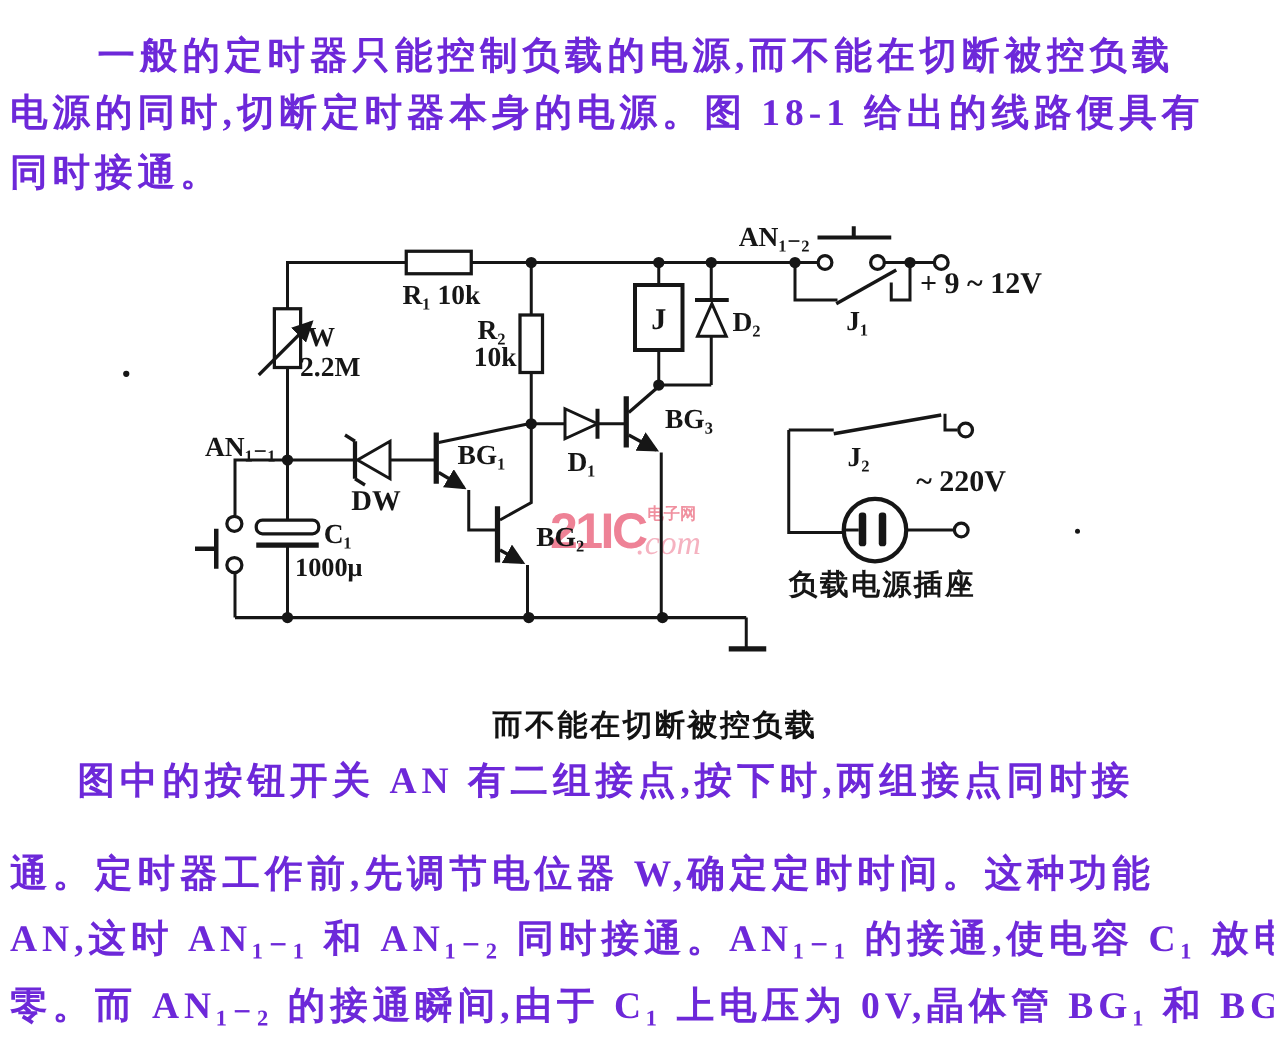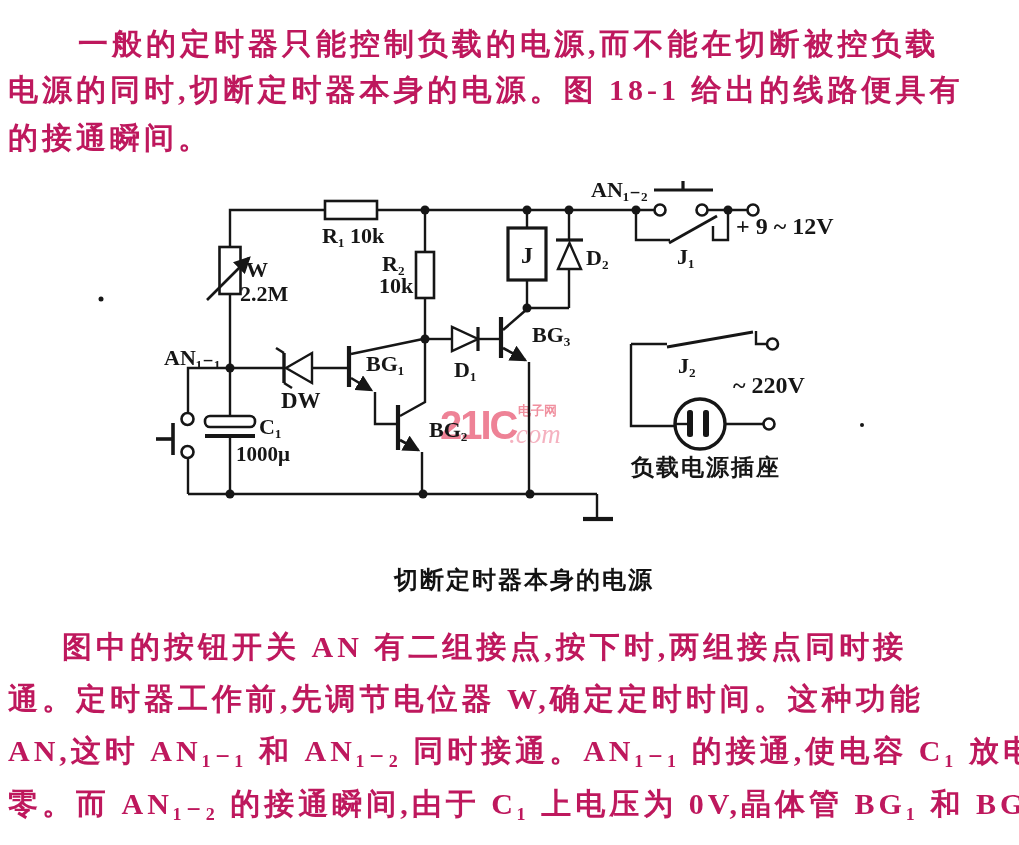--- a/index.html
+++ b/index.html
@@ -2,21 +2,21 @@
 <html><head>
 <meta charset="utf-8">
 <style>
   html,body{margin:0;padding:0;}
   body{
     width:1019px;height:845px;position:relative;overflow:hidden;
     background:#ffffff;
     font-family:"Liberation Serif","DejaVu Serif",serif;
   }
   .line{
-    position:absolute;white-space:nowrap;color:#be185d;
+    position:absolute;white-space:nowrap;color:#6d28d9;
     font-weight:bold;font-size:30px;letter-spacing:4px;
     z-index:3;
   }
   .caption{
     position:absolute;left:394px;top:564px;white-space:nowrap;color:#121212;
     font-weight:bold;font-size:24px;letter-spacing:2px;z-index:3;
   }
   #circuit{position:absolute;left:0;top:0;z-index:2;}
   .wm{position:absolute;left:438px;top:400px;width:170px;height:55px;z-index:1;}
   .wm span{position:absolute;white-space:nowrap;}
@@ -29,21 +29,21 @@
   svg text{
     font-family:"Liberation Serif","DejaVu Serif",serif;
     font-weight:bold;fill:#161616;
   }
 </style>
 </head>
 <body>
 
 <div class="line" style="left:78px;top:24px">一般的定时器只能控制负载的电源,而不能在切断被控负载</div>
 <div class="line" style="left:8px;top:70px">电源的同时,切断定时器本身的电源。图 18-1 给出的线路便具有</div>
-<div class="line" style="left:8px;top:118px">的接通瞬间。</div>
+<div class="line" style="left:8px;top:118px">同时接通。</div>
 
 <div class="wm">
   <span class="wm-brand">21IC</span>
   <span class="wm-cn">电子网</span>
   <span class="wm-com">.com</span>
 </div>
 
 <svg id="circuit" width="1019" height="845" viewBox="0 0 1019 845">
   <defs>
     <marker id="arr" viewBox="0 0 10 10" refX="8.5" refY="5" markerWidth="6.5" markerHeight="6.5" orient="auto">
@@ -211,18 +211,18 @@
     <circle cx="769" cy="424" r="5.5" fill="#ffffff" stroke-width="2.6"></circle>
   </g>
   <text x="631" y="475" font-size="23" letter-spacing="2">负载电源插座</text>
 
   <g fill="#161616" stroke="none">
     <circle cx="101" cy="299" r="2.5"></circle>
     <circle cx="862" cy="425" r="2"></circle>
   </g>
 </svg>
 
-<div class="caption">切断定时器本身的电源</div>
-
-<div class="line" style="left:62px;top:627px">图中的按钮开关 AN 有二组接点,按下时,两组接点同时接</div>
+<div class="caption">而不能在切断被控负载</div>
+
+<div class="line" style="left:62px;top:604px">图中的按钮开关 AN 有二组接点,按下时,两组接点同时接</div>
 <div class="line" style="left:8px;top:679px">通。定时器工作前,先调节电位器 W,确定定时时间。这种功能</div>
 <div class="line" style="left:8px;top:731px">AN,这时 AN₁₋₁ 和 AN₁₋₂ 同时接通。AN₁₋₁ 的接通,使电容 C₁ 放电到</div>
 <div class="line" style="left:8px;top:784px">零。而 AN₁₋₂ 的接通瞬间,由于 C₁ 上电压为 0V,晶体管 BG₁ 和 BG₂</div>
 
 </body></html>

